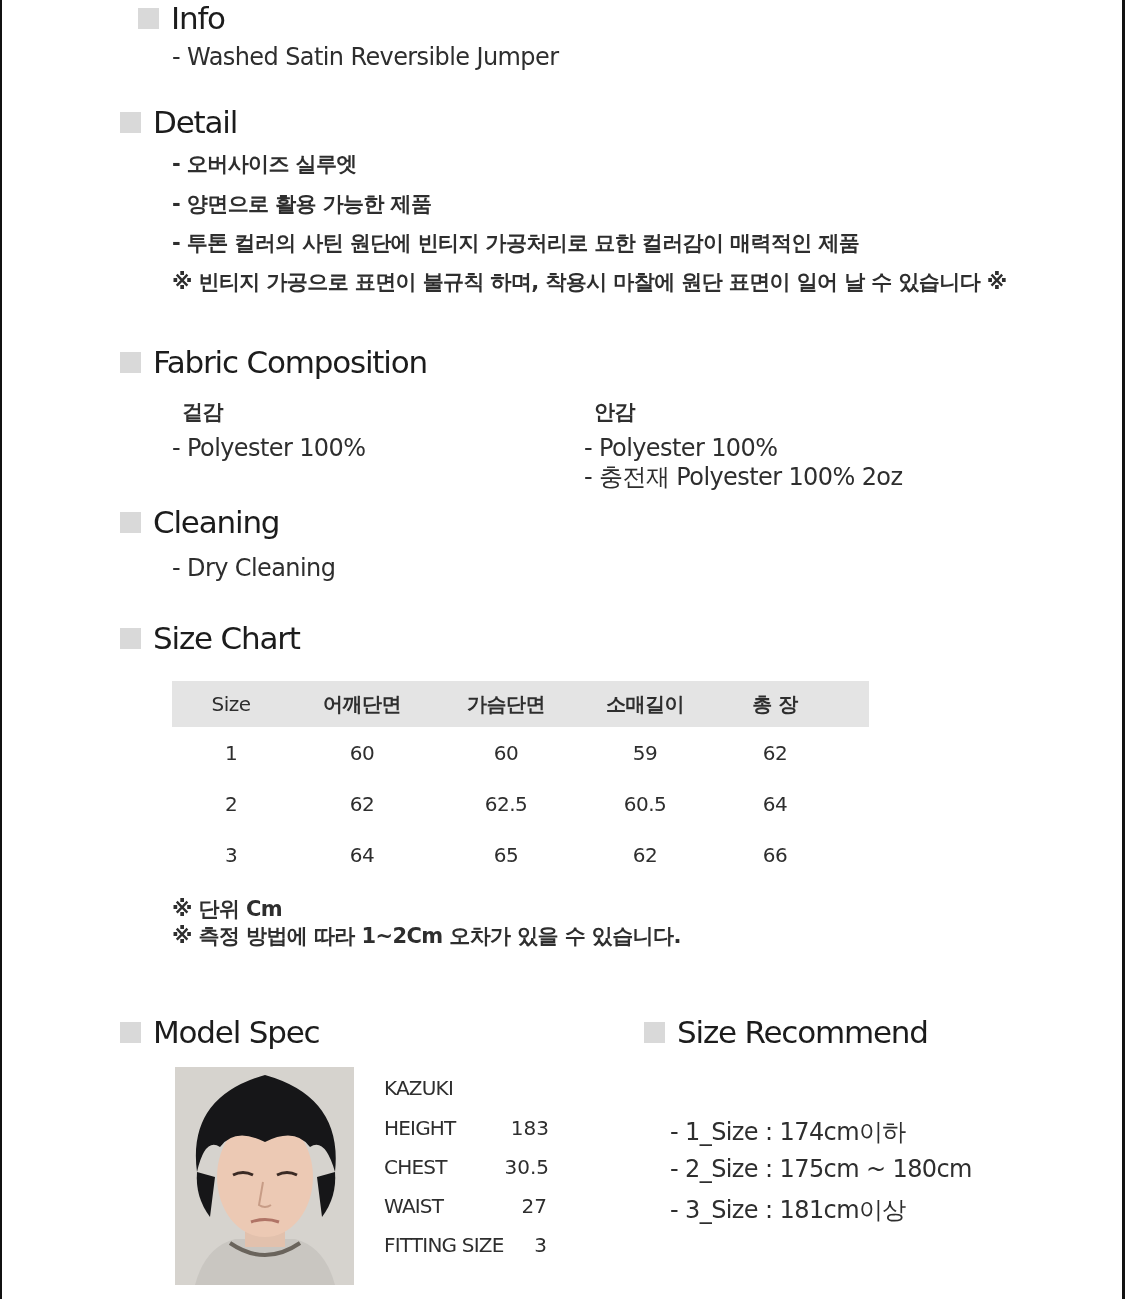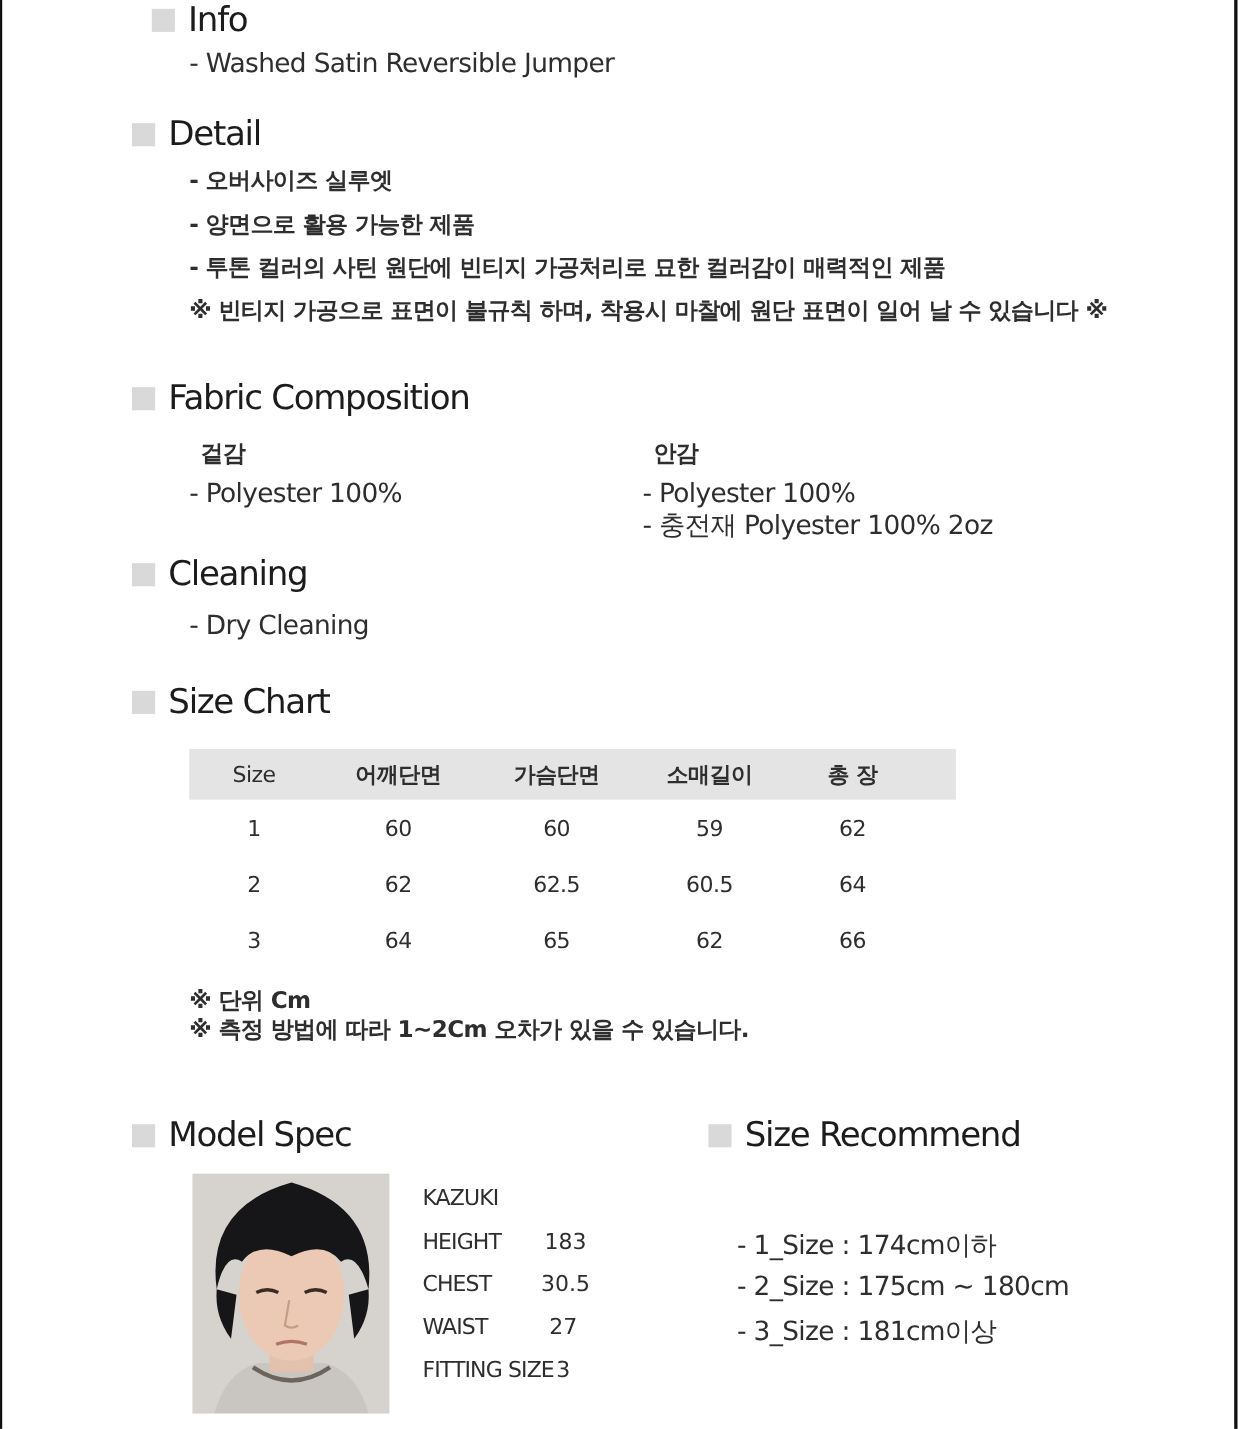--- a/index.html
+++ b/index.html
@@ -39,21 +39,21 @@
     .c0 { width: 118px; }
     .c1 { width: 144px; }
     .c2 { width: 144px; }
     .c3 { width: 134px; }
     .c4 { width: 126px; }
     .photo {
       position: absolute; left: 173px; top: 1067px; width: 179px; height: 218px;
       background: #d7d4cf; overflow: hidden;
     }
     .spec-row { position: absolute; left: 382px; font-size: 20px; color: #2e2e2e; letter-spacing: -0.8px; white-space: nowrap; }
-    .spec-val { position: absolute; font-size: 20px; color: #2e2e2e; text-align: center; width: 70px; }
+    .spec-val { position: absolute; font-size: 20px; color: #2e2e2e; text-align: right; width: 70px; }
   </style>
 </head>
 <body>
 
 <div class="sec-head" style="left:136px; top:0px;">
   <span class="sq"></span>
   <span>Info</span>
 </div>
 <div class="line" style="left:170px; top:43px;">- Washed Satin Reversible Jumper</div>
 

